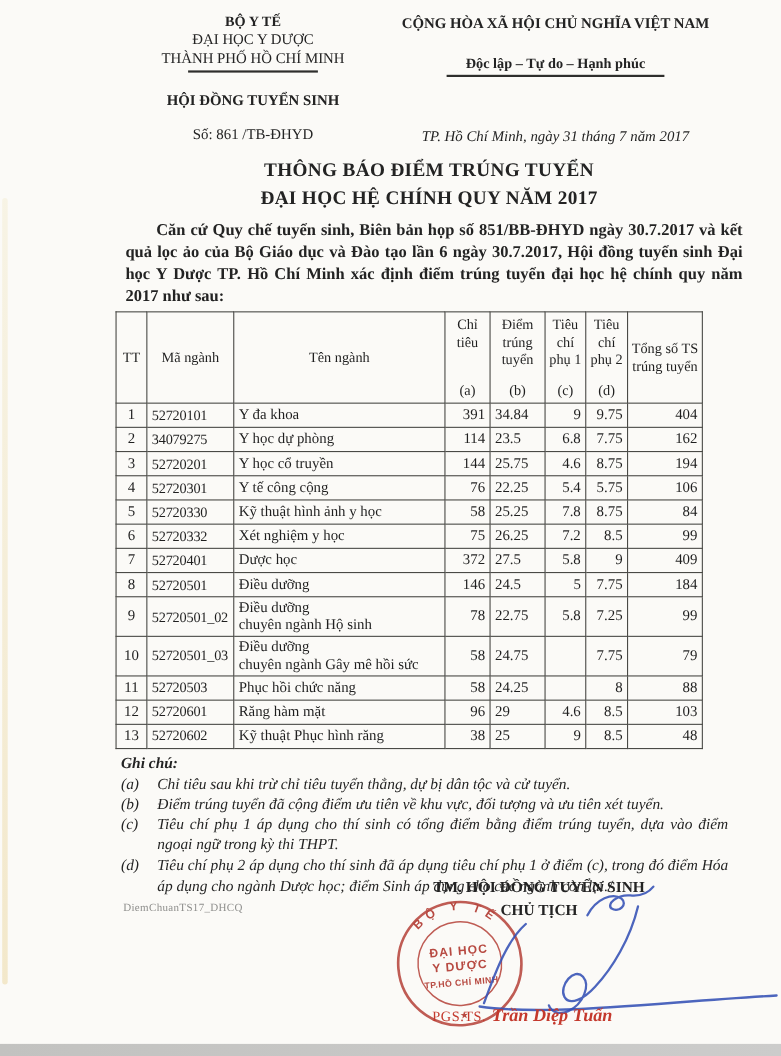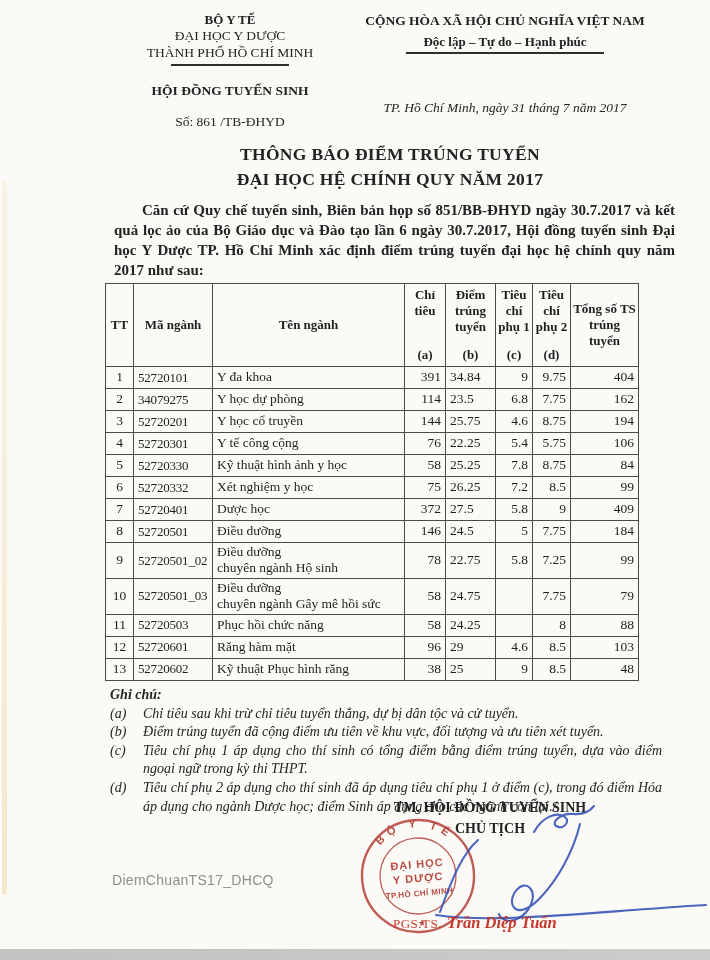--- a/index.html
+++ b/index.html
@@ -16,33 +16,33 @@
   
   .hdr-left{position:absolute;left:95px;top:12px;width:270px;text-align:center;line-height:1.25;}
   .hdr-left .ministry{font-size:13px;font-weight:700;}
   .hdr-left .uni{font-size:13.5px;font-weight:400;}
   .u-line{height:1.5px;background:#2e2e2c;margin:2px auto 0;}
   .u-left{width:118px;}
   .hdr-left .council{font-size:13.5px;font-weight:700;margin-top:17px;}
   .hdr-left .docnum{font-size:13.5px;margin-top:15px;}
   .hdr-right{position:absolute;left:330px;top:12px;width:350px;text-align:center;line-height:1.3;}
   .hdr-right .nat1{font-size:13.5px;font-weight:700;}
-  .hdr-right .nat2{font-size:13px;font-weight:700;margin-top:4px;}
+  .hdr-right .nat2{font-size:13px;font-weight:700;margin-top:20px;}
   .u-right{width:198px;}
   .hdr-right .pdate{font-size:13.5px;font-style:italic;margin-top:45px;}
   
   .title{position:absolute;left:70px;top:142px;width:640px;text-align:center;
     font-size:17.5px;font-weight:700;line-height:1.45;letter-spacing:.3px;}
   .intro{position:absolute;left:108px;top:195px;width:561px;margin:6px;
     font-size:15px;line-height:1.33;text-align:justify;text-indent:28px;font-weight:bold;}
   
   .score-table{position:absolute;left:105px;top:283px;width:533px;
     border-collapse:collapse;table-layout:fixed;font-size:13.5px;color:#1f1f1f;}
   .score-table th,.score-table td{border:1px solid #4a4a46;overflow:hidden;}
-  .score-table thead th{font-weight:700;padding:3px 2px;vertical-align:middle;}
+  .score-table thead th{font-weight:400;padding:3px 2px;vertical-align:middle;}
   .hcell{display:flex;flex-direction:column;justify-content:space-between;align-items:center;
     height:76px;line-height:1.22;font-size:13px;}
   .hcell.hc-center{justify-content:center;}
   .score-table td{padding:1px 4px;line-height:1.22;height:19px;vertical-align:middle;}
   .c-tt{text-align:center;}
   .c-code{text-align:left;padding-left:5px;font-size:13px;letter-spacing:-.2px;}
   .c-name{text-align:left;padding-left:7px;}
   .c-quota{text-align:right;padding-right:5px;}
   .c-score{text-align:left;padding-left:6px;}
   .c-sub1,.c-sub2{text-align:right;padding-right:7px;}
@@ -66,22 +66,22 @@
   .stamp .ctr{font-size:11px;letter-spacing:1px;text-anchor:middle;}
   .stamp .ctr-sm{font-size:8px;letter-spacing:.4px;text-anchor:middle;}
   .stamp .star{font-size:9px;text-anchor:middle;}
   .handsig{position:absolute;left:382px;top:792px;width:330px;height:140px;}
   .handsig path{stroke:var(--ink-blue);stroke-width:2.1;fill:none;
     stroke-linecap:round;stroke-linejoin:round;opacity:.88;}
   .signer{position:absolute;left:393px;top:913px;width:280px;color:var(--name-red);
     display:flex;align-items:baseline;gap:5px;}
   .signer .stitle{font-size:13px;letter-spacing:.5px;}
   .signer .sname{font-size:16.5px;font-style:italic;font-weight:700;}
-  .watermark{position:absolute;left:112px;top:872px;font-family:Liberation Sans, sans-serif;
-    font-size:14px;color:#8e8e8c;letter-spacing:.3px;}
+  .watermark{position:absolute;left:112px;top:820px;font-family:Liberation Serif, serif;
+    font-size:10px;color:#8e8e8c;letter-spacing:.3px;}
 </style>
 </head>
 <body>
 
 <div class="page" style="--stamp-red: #b23c33; --ink-blue: #3350b5; --name-red: #c4392d; background: rgb(251, 250, 247);">
 
   <div class="edge-streak"></div>
 
   <div class="hdr-left">
     <div class="ministry">BỘ Y TẾ</div>

